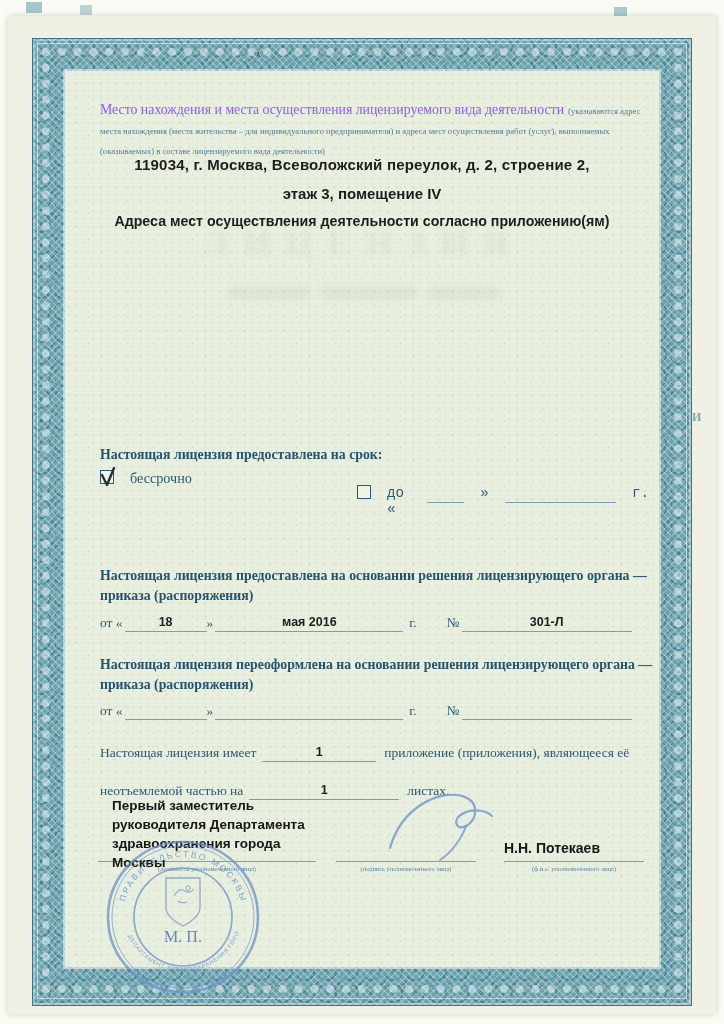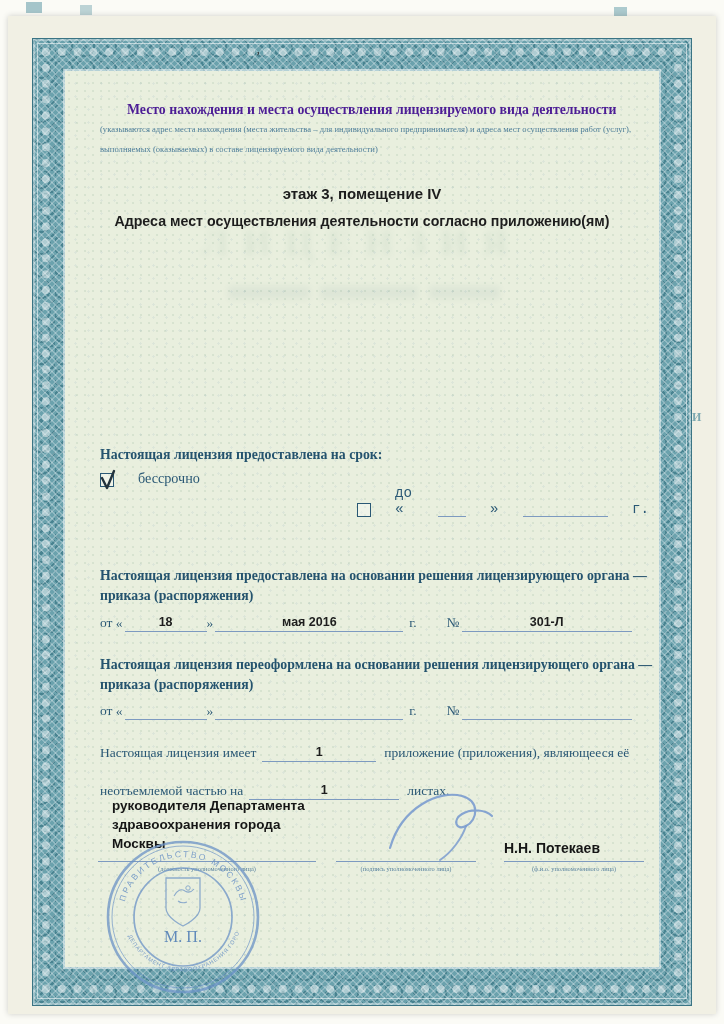--- a/index.html
+++ b/index.html
@@ -30,34 +30,34 @@
         background-size:8px 8px,13px 13px;background-position:0 0,4px 6px;
         box-shadow:0 0 0 2px rgba(255,255,255,.5);}
 
   
   .abs{position:absolute;}
   .serif-b{color:#24536e;font-size:13.8px;font-weight:bold;}
   .boldval{font-family:"Liberation Sans","DejaVu Sans",sans-serif;font-weight:bold;color:#1d1d1d;}
   .center{text-align:center;}
 
   .intro{left:100px;top:100px;width:556px;line-height:17px;text-align:left;}
-  .intro .h{color:#4c1d95;font-size:13.8px;font-weight:bold;margin-left:27px;}
+  .intro .h{color:#8b5cf6;font-size:13.8px;font-weight:normal;}
   .intro .note{color:#4d7d99;font-size:8.6px;}
 
   .addr1{left:64px;top:156px;width:596px;font-size:15px;letter-spacing:.2px;}
   .addr2{left:64px;top:185px;width:596px;font-size:15px;}
   .addr3{left:64px;top:213px;width:596px;font-size:14.2px;}
 
   .ghost1{left:150px;top:222px;width:424px;text-align:center;font-size:36px;font-weight:bold;
           color:#2e6b58;opacity:.07;filter:blur(3px);letter-spacing:14px;}
   .ghost2{left:228px;top:286px;width:272px;height:13px;opacity:.06;filter:blur(3px);
           background:linear-gradient(90deg,#2e5b6b 0 30%,transparent 30% 34%,#2e5b6b 34% 70%,transparent 70% 74%,#2e5b6b 74%);}
 
   .term-head{left:100px;top:447px;}
-  .opt-row{display:flex;align-items:flex-end;gap:24px;}
+  .opt-row{display:flex;align-items:flex-start;gap:16px;}
   .opt-left{left:100px;top:470px;}
   .opt-right{left:357px;top:485px;width:292px;font-family:Liberation Mono, monospace;}
   .cbx{width:12px;height:12px;border:1.4px solid #2a5875;background:rgba(255,255,255,.35);
        display:inline-block;position:relative;flex:0 0 auto;}
   .cbx svg{position:absolute;left:-2px;top:-4px;overflow:visible;}
   .opt-label{font-size:14.2px;color:#2a5875;}
   .blank{display:inline-block;border-bottom:1.1px solid #7d9ac0;height:17px;position:relative;}
   .blank .v{position:absolute;left:0;right:0;bottom:2px;text-align:center;font-size:12.5px;}
   .term-note{left:357px;top:498px;width:272px;font-size:8.2px;line-height:13.2px;color:#4d7d99;}
 
@@ -119,20 +119,21 @@
     </div>
   </div>
 
   <span class="abs tick">ʼ</span>
   <span class="abs edge-glyph">И</span>
 
   <div class="abs intro">
     <span class="h">Место нахождения и места осуществления лицензируемого вида деятельности</span>
     <span class="note">(указываются адрес места нахождения (места жительства – для индивидуального предпринимателя) и адреса мест осуществления работ (услуг), выполняемых (оказываемых) в составе лицензируемого вида деятельности)</span>
   </div>
+  <div class="abs addr1 center boldval">119034, г. Москва, Всеволожский переулок, д. 2, строение 2,</div>
   <div class="abs addr2 center boldval">этаж 3, помещение IV</div>
   <div class="abs addr3 center boldval">Адреса мест осуществления деятельности согласно приложению(ям)</div>
 
   <div class="abs ghost1">ЛИЦЕНЗИЯ</div>
   <div class="abs ghost2"></div>
 
   <div class="abs term-head serif-b">Настоящая лицензия предоставлена на срок:</div>
 
   <div class="abs opt-left opt-row">
     <span class="cbx">
@@ -196,20 +197,21 @@
   </div>
   <div class="abs att-row att2">
     <span class="lbl">неотъемлемой частью на</span>
     <span class="blank" style="width:150px;">
       <span class="v boldval">1</span>
       </span>
     <span class="tail">листах.</span>
   </div>
 
   <div class="abs sig-position">
+    <div>Первый заместитель</div>
     <div>руководителя Департамента</div>
     <div>здравоохранения города</div>
     <div>Москвы</div>
   </div>
 
   <svg class="abs sig-svg" width="130" height="78">
     <path d="M8,62 C 20,20 58,4 80,10 C 98,15 96,34 84,40 C 74,45 70,34 80,28 C 90,22 104,24 110,30" fill="none" stroke="#7b9ccf" stroke-width="2.2" stroke-linecap="round" opacity=".9"></path>
     <path d="M84,40 C 80,52 70,66 58,74" fill="none" stroke="#7b9ccf" stroke-width="2" stroke-linecap="round" opacity=".85"></path>
   </svg>
 

